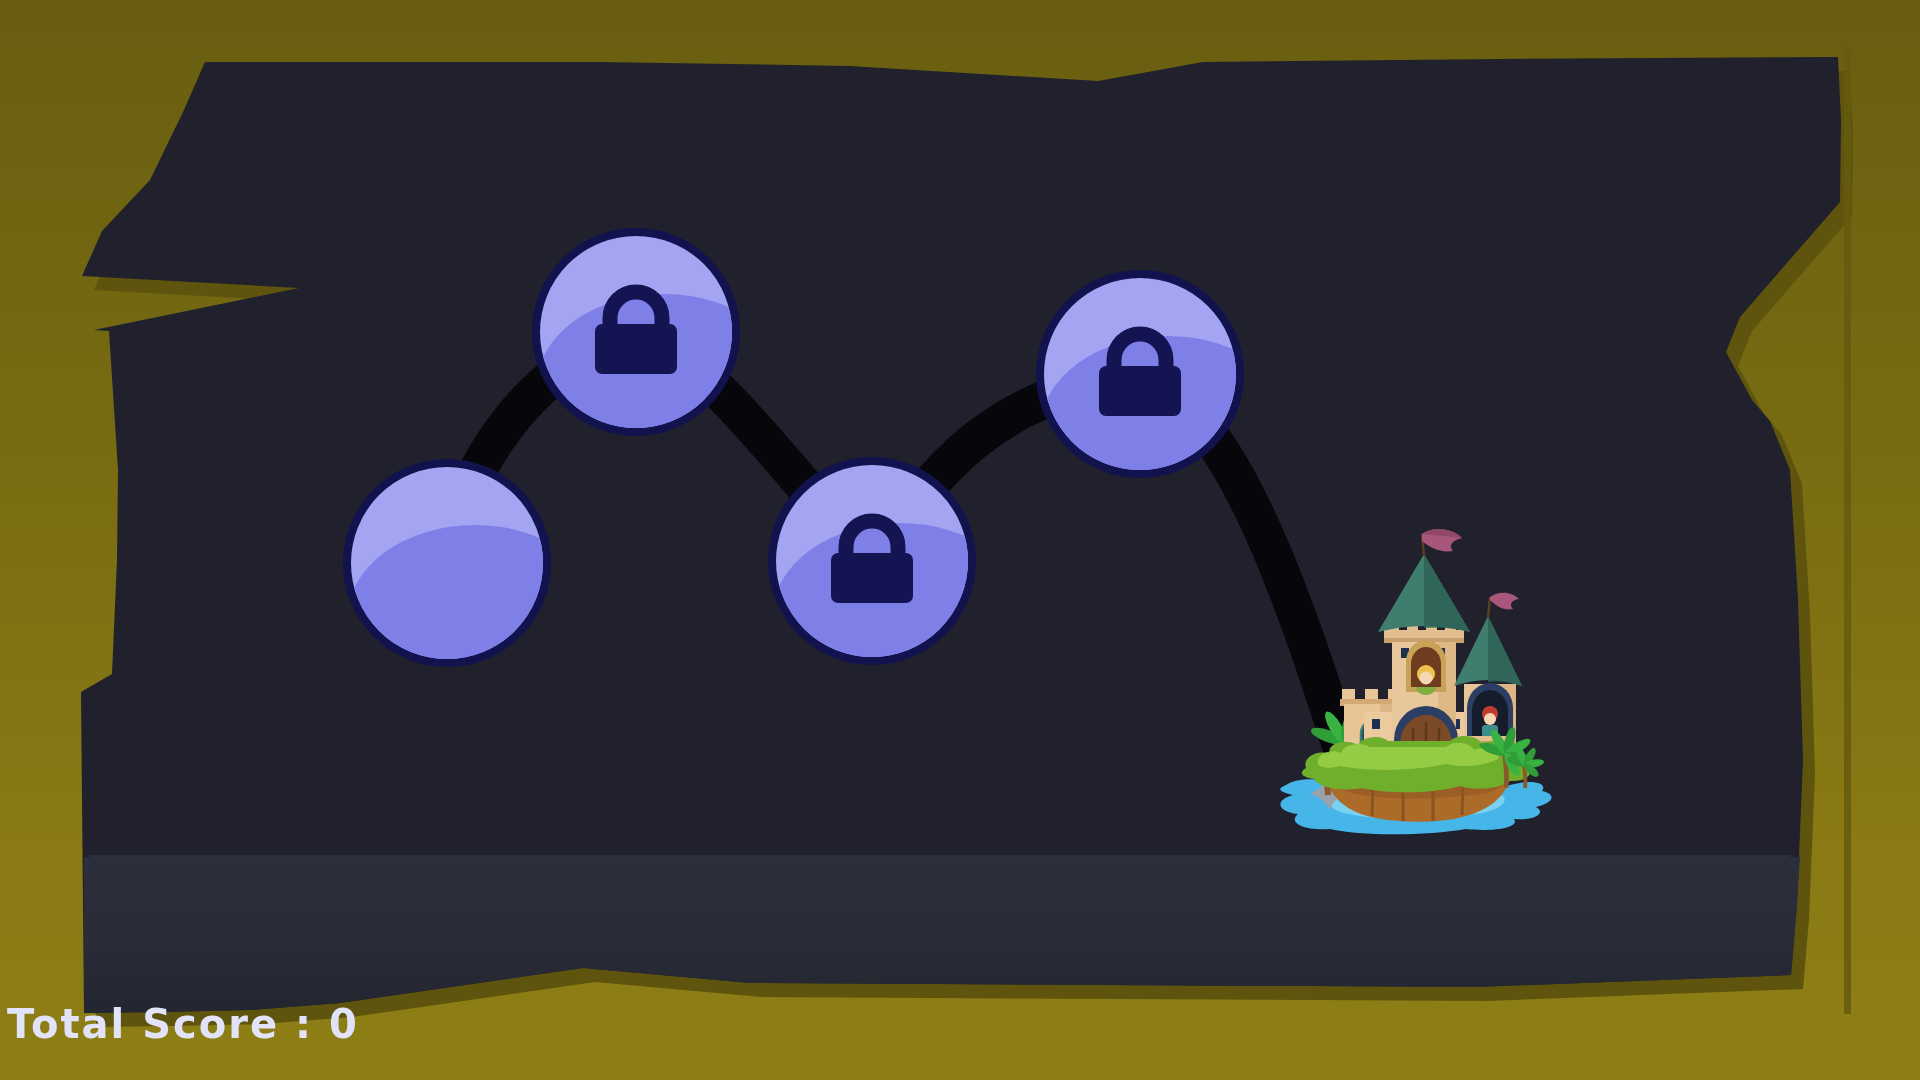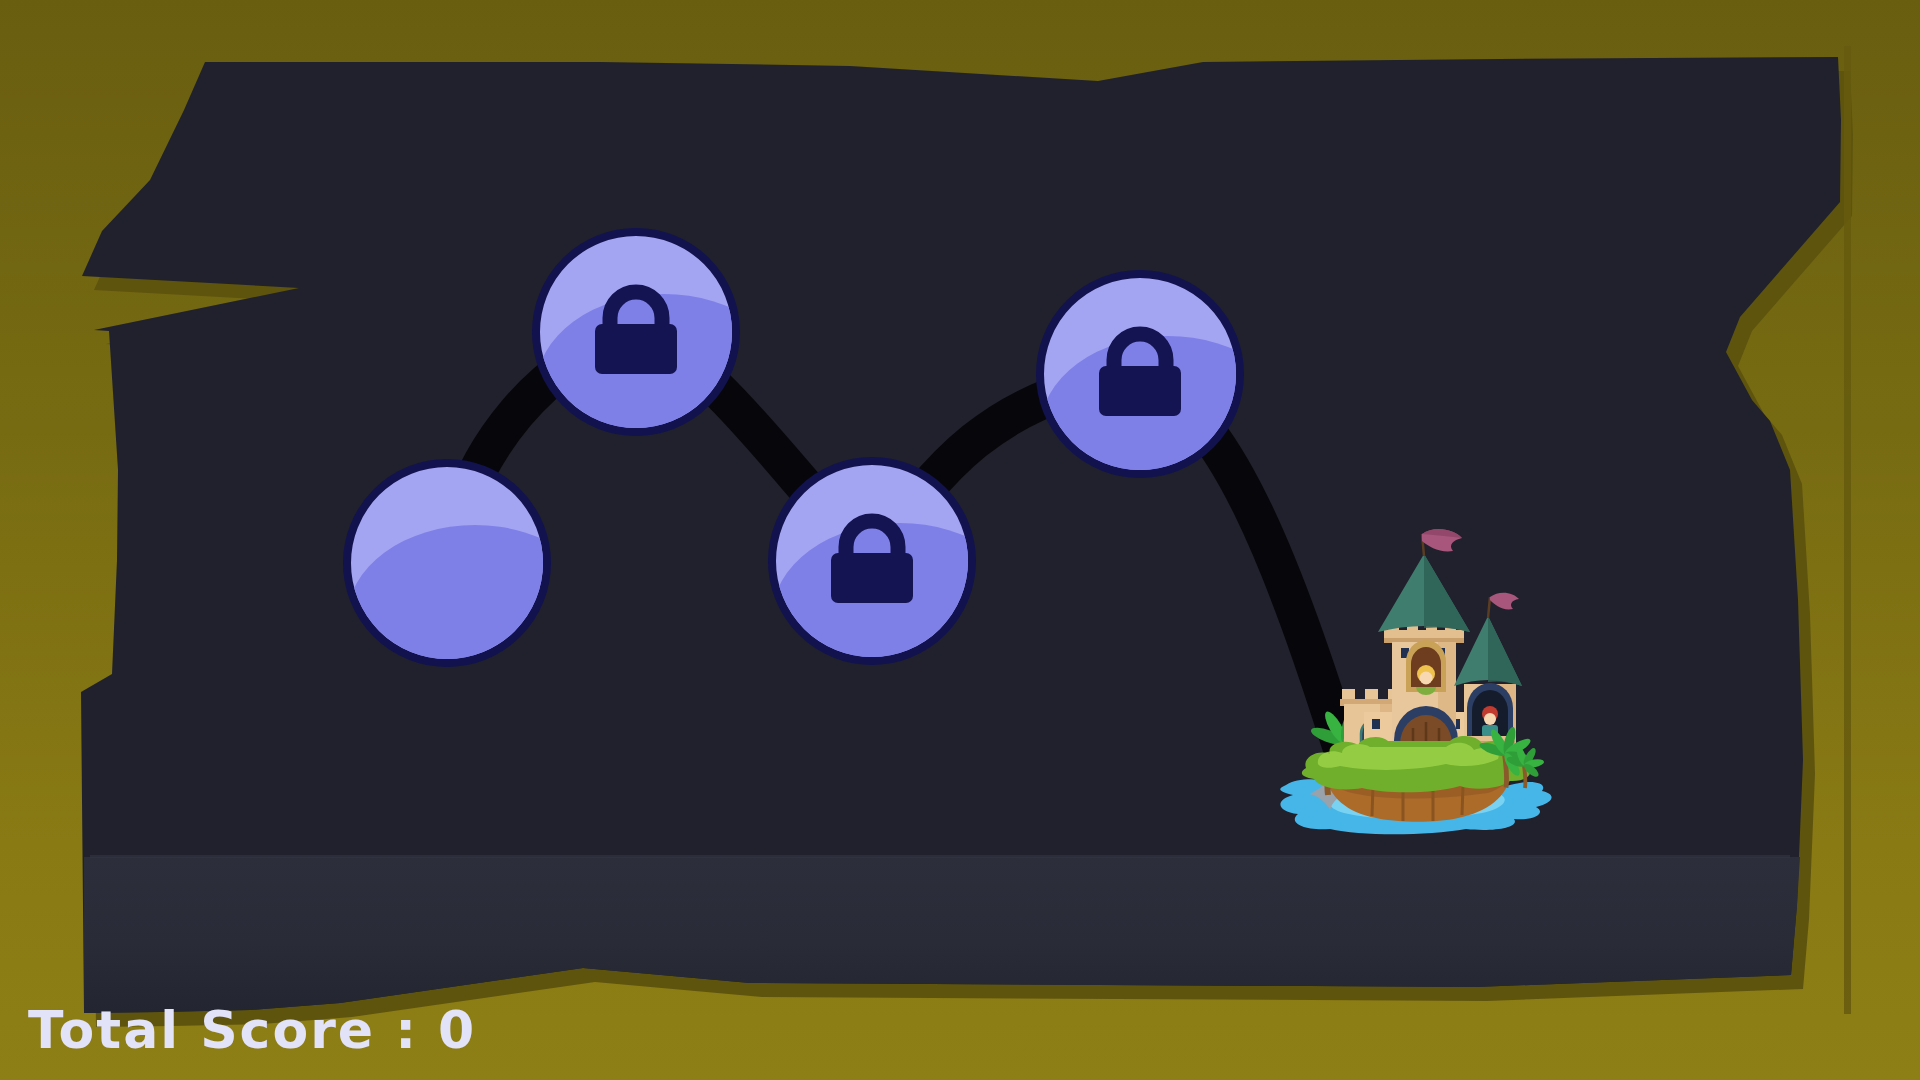--- a/index.html
+++ b/index.html
@@ -1,23 +1,23 @@
 <!DOCTYPE html>
 <html><head>
 <meta charset="utf-8">
 <style>
   html,body{margin:0;padding:0;background:#6a5f10;overflow:hidden;}
   .stage{position:relative;width:1920px;height:1080px;
          background:linear-gradient(180deg,#695e10 0%,#776b12 40%,#897a14 78%,#8d7e15 100%);}
   .stage svg{position:absolute;left:0;top:0;}
   .level-node{cursor:pointer;}
   .score{
-    position:absolute;left:28px;top:1002px;
+    position:absolute;left:7px;top:1002px;
     font-family:"DejaVu Sans",sans-serif;font-weight:700;
-    font-size:52px;line-height:1.1;letter-spacing:2px;
+    font-size:40px;line-height:1.1;letter-spacing:2px;
     color:#e2e2f8;white-space:nowrap;user-select:none;
   }
 </style>
 </head>
 <body>
 
 <div class="stage">
 <svg width="1920" height="1080" viewBox="0 0 1920 1080">
   <defs>
     <path id="panelShape" d="M205,62 L600,62 L850,66 L1098,81 L1203,62 L1500,59 L1838,57

